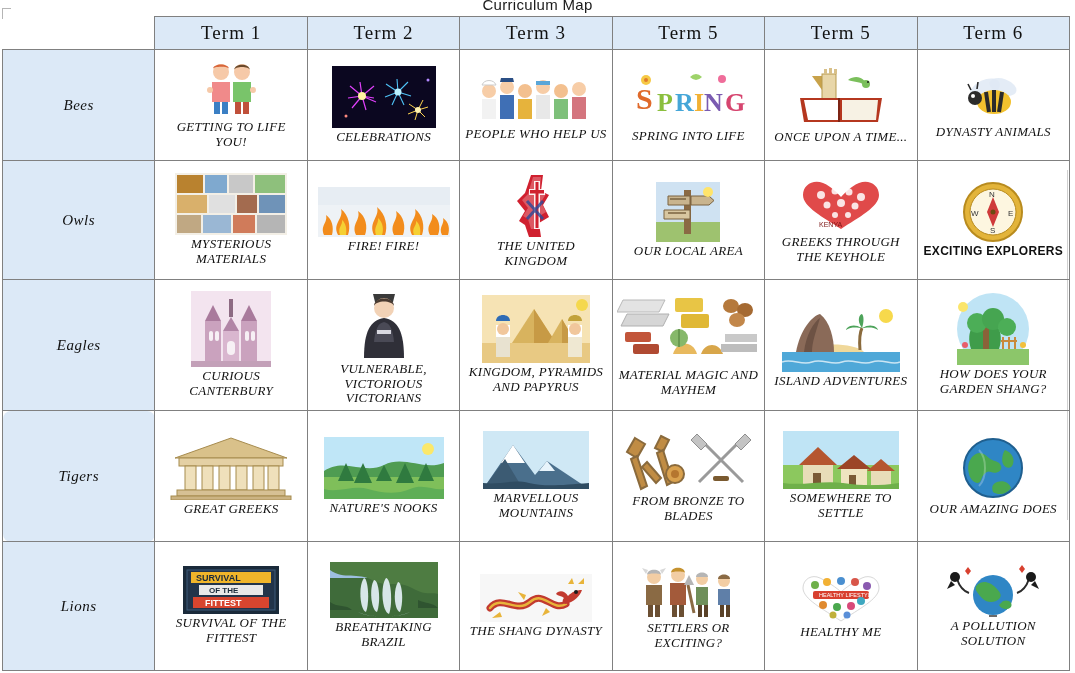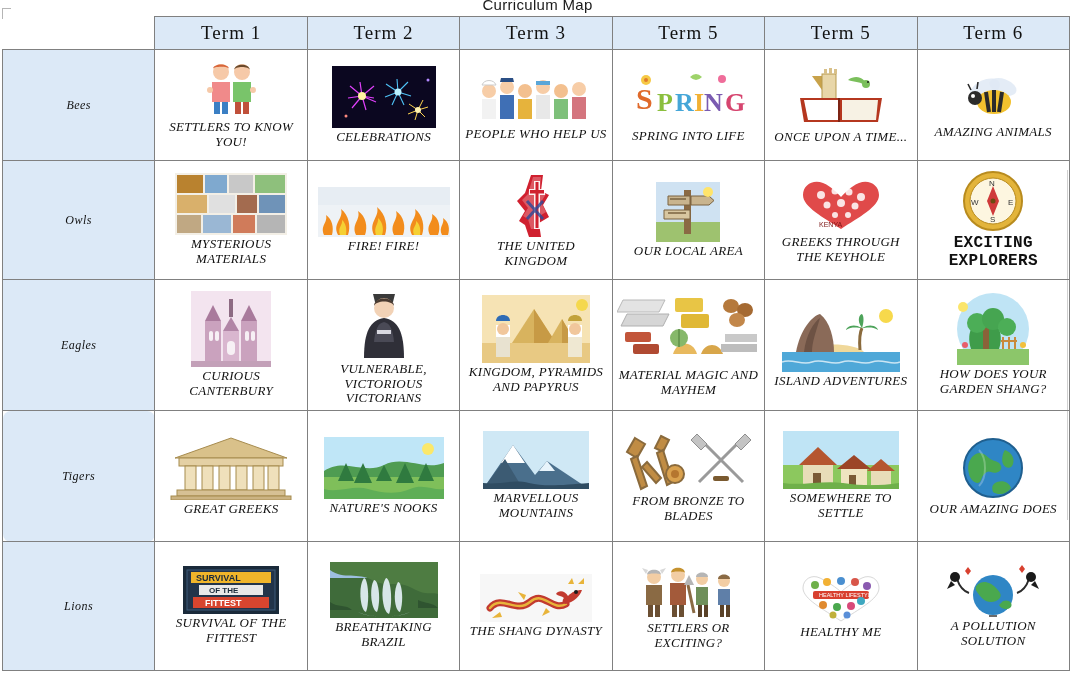--- a/index.html
+++ b/index.html
@@ -72,21 +72,21 @@
   }
   thead th.corner {
     background: #ffffff;
     border-top: none;
     border-left: none;
   }
   th.year-head {
     width: 68px;
     background: #dce9f7;
     font-family: "Liberation Serif", serif;
-    font-size: 12px;
+    font-size: 15px;
     font-weight: normal;
     font-style: italic;
     color: #111111;
     letter-spacing: .5px;
   }
   td.cell {
     height: 108px;
     text-align: center;
   }
   .cell-inner {
@@ -104,22 +104,22 @@
   }
   .label {
     font-family: "Liberation Serif", serif;
     font-size: 13px;
     font-style: italic;
     color: #111111;
     line-height: 1.15;
     letter-spacing: .3px;
   }
   .label.small {
-    font-family: Liberation Mono, monospace;
-    font-size: 16px;
+    font-family: Liberation Sans, sans-serif;
+    font-size: 12px;
     font-style: normal;
     font-weight: bold;
   }
   
   tr.r1 td.cell, tr.r1 th.year-head { height: 110px; }
   tr.r2 td.cell, tr.r2 th.year-head { height: 118px; }
   tr.r3 td.cell, tr.r3 th.year-head { height: 130px; }
   tr.r4 td.cell, tr.r4 th.year-head { height: 130px; border-radius: 8px; }
   tr.r5 td.cell, tr.r5 th.year-head { height: 128px; }
 </style>
@@ -156,21 +156,21 @@
                 <path d="M12 9c0-6 16-6 16 0 0-3-16-3-16 0z" fill="#d8663a"></path>
               <path d="M11 22h18v20H11z" fill="#f08a8a"></path>
                 <path d="M13 42h6v12h-6zM21 42h6v12h-6z" fill="#3b7fc4"></path>
               <circle cx="41" cy="12" r="8" fill="#f6c9a8"></circle>
                 <path d="M33 10c1-7 15-7 16 0-1-4-15-4-16 0z" fill="#6b4a2b"></path>
               <path d="M32 22h18v20H32z" fill="#79c46a"></path>
                 <path d="M34 42h6v12h-6zM42 42h6v12h-6z" fill="#c0503a"></path>
               <circle cx="9" cy="30" r="3" fill="#f6c9a8"></circle>
                 <circle cx="52" cy="30" r="3" fill="#f6c9a8"></circle>
             </svg>
-            <div class="label">SETTLERS TO KNOW YOU!</div>
+            <div class="label">GETTING TO LIFE YOU!</div>
           </div>
         </td>
 
         <td class="cell">
           <div class="cell-inner">
             <svg class="art" width="104" height="62" viewBox="0 0 104 62">
               <rect width="104" height="62" fill="#0b0720"></rect>
               <g stroke="#e040fb" stroke-width="1.2">
                   <path d="M30 30l-12-10M30 30l-14 2M30 30l-10 12M30 30l4 14M30 30l14 6M30 30l12-10M30 30l-2-14M30 30l12 2"></path>
                 </g>
@@ -256,21 +256,21 @@
           <div class="cell-inner">
             <svg class="art" width="60" height="52" viewBox="0 0 60 52">
               <ellipse cx="22" cy="18" rx="16" ry="9" fill="#dfe9f5" opacity=".85" transform="rotate(-25 22 18)"></ellipse>
               <ellipse cx="40" cy="16" rx="14" ry="8" fill="#dfe9f5" opacity=".85" transform="rotate(20 40 16)"></ellipse>
               <ellipse cx="31" cy="31" rx="17" ry="12" fill="#f2c12e"></ellipse>
               <path d="M23 21c2 14 2 14 3 20M31 19c0 16 0 16 0 22M39 21c-2 14-2 14-3 20" stroke="#2b2b2b" stroke-width="4" fill="none"></path>
               <circle cx="12" cy="27" r="7" fill="#2b2b2b"></circle>
               <circle cx="10" cy="25" r="2" fill="#ffffff"></circle>
               <path d="M8 19l-3-6M14 18l1-7" stroke="#2b2b2b" stroke-width="1.6"></path>
             </svg>
-            <div class="label">AMAZING ANIMALS</div>
+            <div class="label">DYNASTY ANIMALS</div>
           </div>
         </td>
       </tr>
 
       <tr class="r2">
         <th class="year-head">Owls</th>
 
         <td class="cell">
           <div class="cell-inner">
             <svg class="art" width="112" height="62" viewBox="0 0 112 62">

